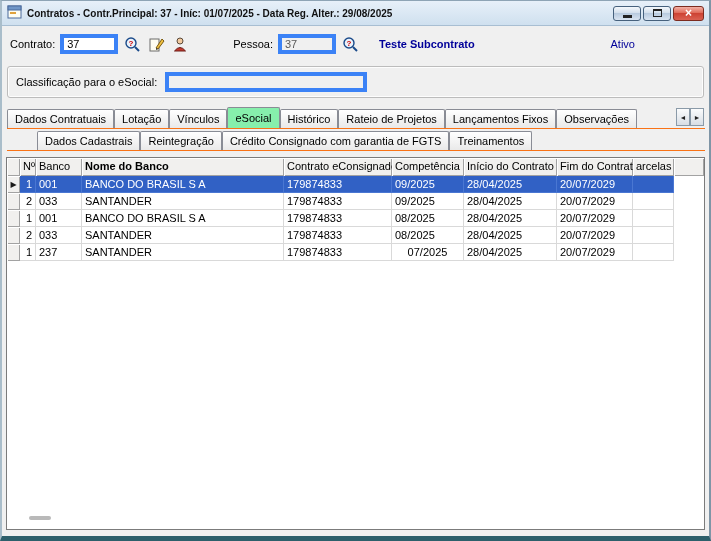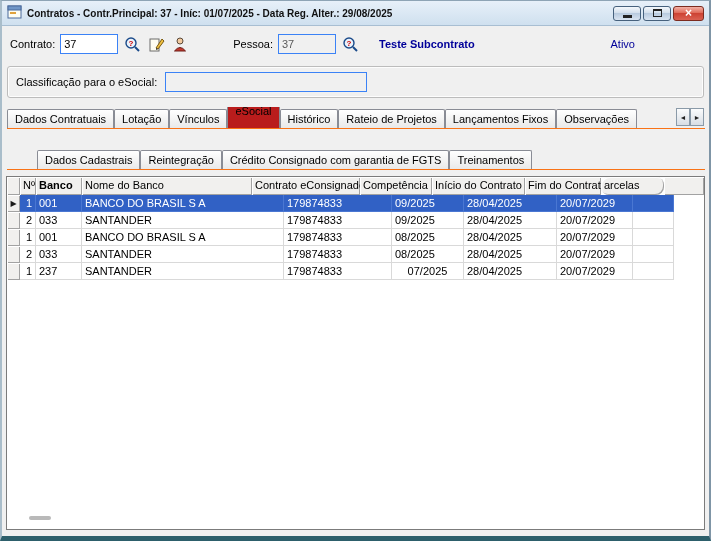--- a/index.html
+++ b/index.html
@@ -36,21 +36,21 @@
     border-color: #7c2b20;
   }
   .glyph-min { width: 9px; height: 3px; background: #222; margin-top: 6px; }
   .glyph-max { width: 9px; height: 8px; border: 1px solid #222; border-top: 2px solid #222; background: transparent; }
   .glyph-close { color: #fff; font-weight: bold; font-size: 12px; line-height: 12px; }
 
   
   .toolbar { flex: 0 0 32px; display: flex; align-items: center; padding: 4px 8px 0 8px; gap: 5px; }
   .lbl { color: #000; white-space: nowrap; }
   .edit {
-    width: 58px; height: 20px; border: 1px solid #3b82f6;
+    width: 58px; height: 20px; border: 4px solid #3b82f6;
     font-family: inherit; font-size: 11px; padding: 1px 3px; background: #fff; color: #000;
   }
   .edit.disabled, .edit:disabled { background: #f0f0f0; color: #5a5a5a; }
   .iconbtn { width: 19px; height: 19px; display: inline-flex; align-items: center; justify-content: center; cursor: pointer; }
   .lbl.pessoa { margin-left: 38px; }
   .person-name { margin-left: 14px; font-weight: bold; color: var(--navy, #000099); white-space: nowrap; }
   .status { margin-left: auto; margin-right: 66px; color: var(--navy, #000099); }
 
   
   .groupbox {
@@ -61,31 +61,31 @@
   }
   .groupbox .edit { width: 202px; }
 
   
   .tabbar {
     position: relative; flex: 0 0 22px;
     display: flex; align-items: flex-end;
     margin: 9px 4px 0 5px; padding-right: 34px;
     border-bottom: 1px solid #f97316; overflow: hidden;
   }
-  .tabbar.second { margin-top: 19px; padding-left: 30px; }
+  .tabbar.second { margin-top: 0; padding-left: 30px; }
   .tab {
     height: 19px; display: flex; align-items: center;
     padding: 0 7px; white-space: nowrap;
     border: 1px solid #898c95; border-bottom: none;
     border-radius: 2px 2px 0 0;
     background: linear-gradient(#ffffff, #e9e9e9);
     cursor: pointer;
   }
   .tab.selected {
-    height: 36px; background: #b91c1c;
+    height: 22px; background: #86efac;
     margin-bottom: -1px; border-bottom: 1px solid #f0f0f0;
     z-index: 2; position: relative;
   }
   .tab-arrows { position: absolute; right: 1px; bottom: 2px; display: flex; overflow: visible; }
   .arrow {
     width: 14px; height: 18px; font-size: 7px; line-height: 7px;
     border: 1px solid #8a9aa8; background: linear-gradient(#fbfcfd, #d8dee5);
     color: #222; cursor: pointer; padding: 0; font-family: inherit;
   }
 
@@ -209,27 +209,27 @@
       <div class="tab">Dados Cadastrais</div>
       <div class="tab">Reintegração</div>
       <div class="tab">Crédito Consignado com garantia de FGTS</div>
       <div class="tab">Treinamentos</div>
     </div>
 
   <div class="grid-wrap">
     <div class="grid-header" id="grid-header">
         <div class="hcell" style="width: 13px;"></div>
         <div class="hcell" style="width: 16px;">Nº</div>
-        <div class="hcell" style="width: 46px; font-weight: bold;">Banco</div>
-        <div class="hcell" style="width: 170px;">Nome do Banco</div>
+        <div class="hcell" style="width: 46px;">Banco</div>
+        <div class="hcell" style="width: 202px; font-weight: bold;">Nome do Banco</div>
         <div class="hcell" style="width: 108px;">Contrato eConsignado</div>
         <div class="hcell" style="width: 72px;">Competência</div>
         <div class="hcell" style="width: 93px;">Início do Contrato</div>
         <div class="hcell" style="width: 76px;">Fim do Contrato</div>
-        <div class="hcell" style="width: 63px; border-radius: 8px;">arcelas</div>
+        <div class="hcell" style="width: 41px;">arcelas</div>
         <div class="hcell" style="flex: 1 1 auto;"></div>
       </div>
     <div id="grid-body">
         <div class="grow selected">
           <div class="ind" style="width: 13px;">▶</div>
           <div class="cell num" style="width: 16px;">1</div>
           <div class="cell" style="width: 46px;">001</div>
           <div class="cell" style="width: 202px;">BANCO DO BRASIL S A</div>
           <div class="cell" style="width: 108px;">179874833</div>
           <div class="cell" style="width: 72px;">09/2025</div>

